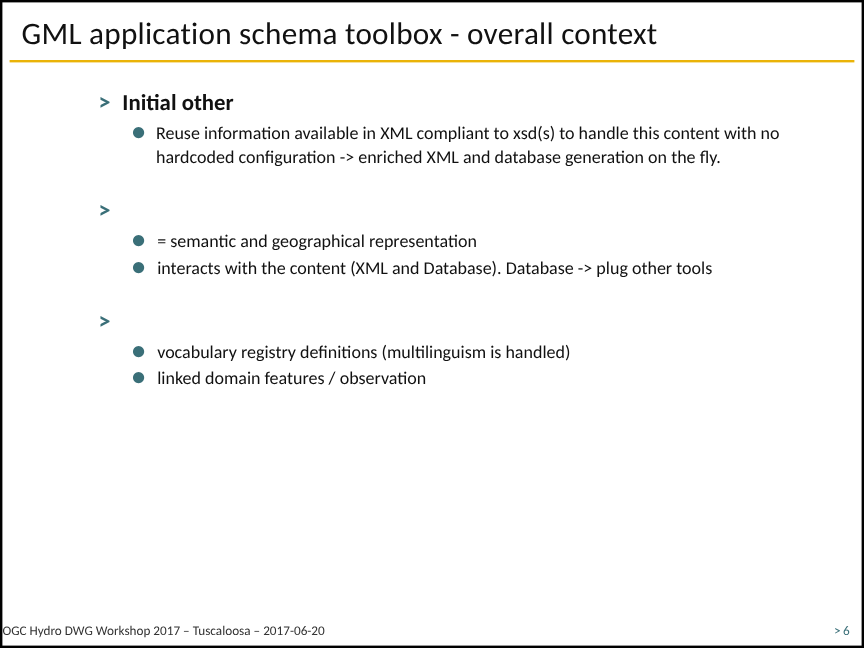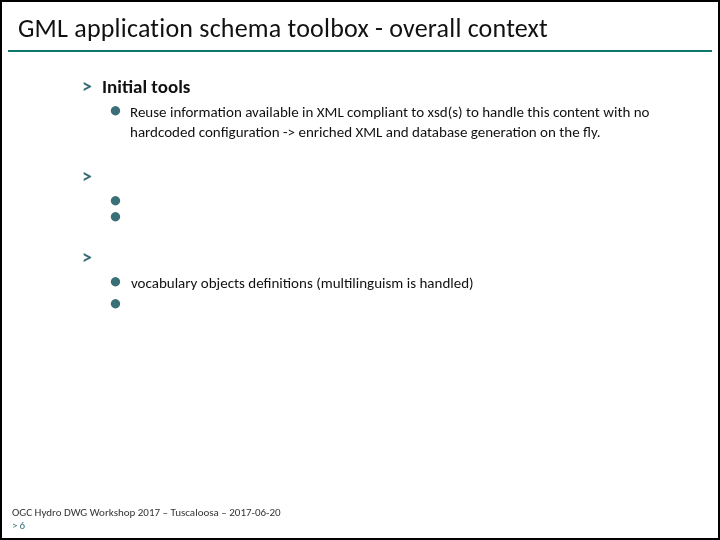--- a/index.html
+++ b/index.html
@@ -5,21 +5,21 @@
   * { box-sizing: border-box; margin: 0; padding: 0; }
   html, body { width: 720px; height: 540px; font-family: Calibri, Arial, sans-serif; background: #fff; }
   .slide {
     width: 720px; height: 540px;
     border: 2px solid #000;
     position: relative;
     background: #fff;
     display: flex; flex-direction: column;
   }
   .title-wrap {
-    border-bottom: 2px solid #0f766e;
+    border-bottom: 2px solid #eab308;
     padding: 6px 10px 6px 10px;
     margin: 4px 6px 0 6px;
   }
   .title {
     font-size: 26px;
     font-weight: 400;
     color: #111;
     letter-spacing: 0.2px;
   }
   .content {
@@ -38,75 +38,78 @@
   .bullet {
     display: flex; align-items: flex-start; gap: 10px;
     font-size: 15px; color: #111; line-height: 1.3;
     margin-bottom: 2px;
   }
   .bullet .dot {
     color: #3a6f78; font-size: 22px; line-height: 14px; font-weight: 700;
     min-width: 10px;
   }
   .footer {
-    position: absolute; bottom: 6px; left: 10px; right: 10px;
+    position: absolute; bottom: 6px; left: 0; right: 10px;
     display: flex; justify-content: space-between; align-items: baseline;
-    font-size: 11px; color: #333; flex-direction: column;
+    font-size: 11px; color: #333;
   }
   .footer .pg { color: #3a6f78; }
   .footer .pg .gt { margin-right: 2px; }
 </style>
 </head>
 <body>
 
 <div class="slide">
   <div class="title-wrap">
     <div class="title">GML application schema toolbox - overall context</div>
   </div>
 
   <div class="content">
 
     <div class="section">
       <div class="sec-head">
         <span class="gt">&gt;</span>
-        <span class="heading">Initial tools</span>
+        <span class="heading">Initial other</span>
       </div>
       <div class="bullets">
         <div class="bullet">
           <span class="dot">•</span>
           <span>Reuse information available in XML compliant to xsd(s) to handle this content with no hardcoded configuration -&gt; enriched XML and database generation on the fly.</span>
         </div>
       </div>
     </div>
 
     <div class="section">
       <div class="sec-head">
         <span class="gt">&gt;</span>
       </div>
       <div class="bullets">
         <div class="bullet">
           <span class="dot">•</span>
+          <span>= semantic and geographical representation</span>
         </div>
         <div class="bullet">
           <span class="dot">•</span>
+          <span>interacts with the content (XML and Database). Database -&gt; plug other tools</span>
         </div>
       </div>
     </div>
 
     <div class="section">
       <div class="sec-head">
         <span class="gt">&gt;</span>
       </div>
       <div class="bullets">
         <div class="bullet">
           <span class="dot">•</span>
-          <span>vocabulary objects definitions (multilinguism is handled)</span>
+          <span>vocabulary registry definitions (multilinguism is handled)</span>
         </div>
         <div class="bullet">
           <span class="dot">•</span>
+          <span>linked domain features / observation</span>
         </div>
       </div>
     </div>
 
   </div>
 
   <div class="footer">
     <span>OGC Hydro DWG Workshop 2017 –  Tuscaloosa – 2017-06-20</span>
     <span class="pg">
       <span class="gt">&gt;</span><span>6</span>

